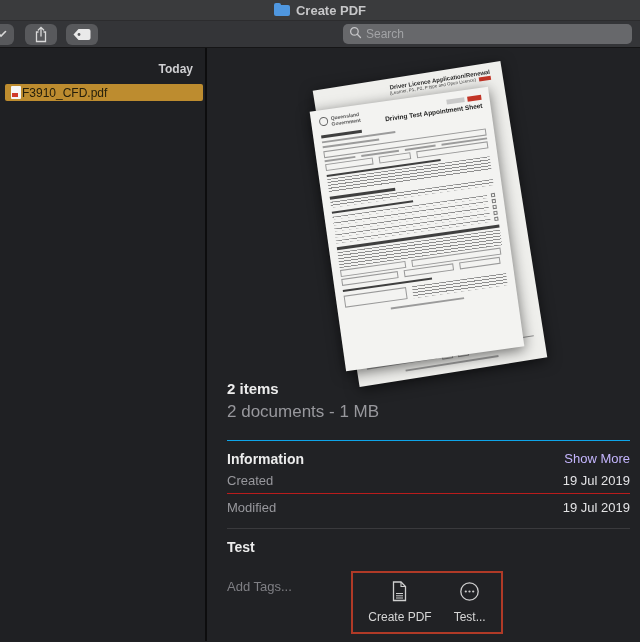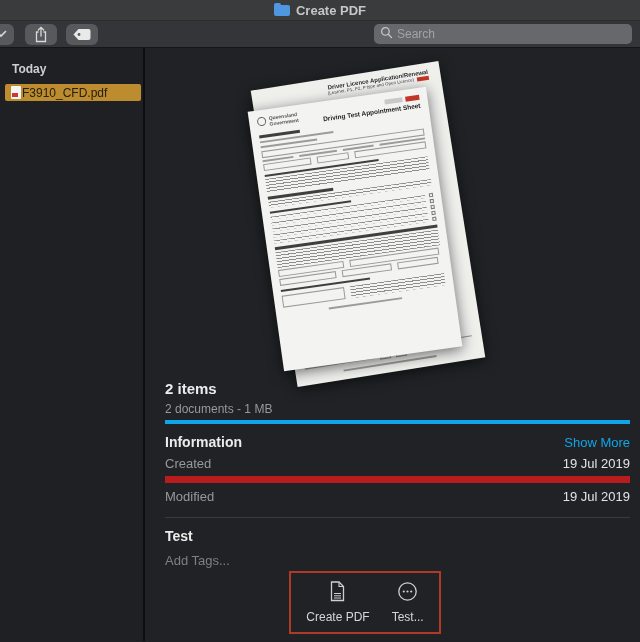--- a/index.html
+++ b/index.html
@@ -30,31 +30,31 @@
     display:flex; align-items:center; position:relative;
   }
   .tbtn {
     height: 21px; width: 32px; margin-right: 9px;
     background:#58595c; border:none; border-radius:6px;
     display:flex; align-items:center; justify-content:center; cursor:pointer;
   }
   .tbtn.partial { width: 26px; margin-left:-12px; margin-right:11px; }
   .tbtn svg { display:block; }
   .search {
-    position:absolute; right:8px; top:3px; width:258px; height:20px;
+    position:absolute; right:8px; top:3px; width:289px; height:20px;
     background:#67686b; border-radius:5px;
     display:flex; align-items:center; gap:4px; padding:0 6px;
   }
   .search .ph { font-size:12px; color:#a2a3a6; }
 
   
   .content { display:flex; height: 593px; }
   .sidebar {
-    width: 145px; background:#1f2023; border-right:2px solid #0d0d0e;
-    padding-top: 10px; flex-shrink:0;
+    width: 207px; background:#1f2023; border-right:2px solid #0d0d0e;
+    padding-top: 10px; flex-shrink:0;text-align:right;
   }
   .group-label { font-size:12px; font-weight:bold; color:#cfcfd2; padding:4px 12px 8px 12px; }
   .file-row {
     height:17px; margin:0 2px 1px 5px; border-radius:2px;
     background:#bd8c2f; display:flex; align-items:center; gap:1px;
     padding:0 6px; cursor:pointer;
   }
   .file-row .fname { font-size:12px; font-weight:500; color:#26200c; white-space:nowrap; }
   .pdf-ic { position:relative; width:10px; height:13px; background:#f6f6f6; border-radius:1px; flex-shrink:0; }
   .pdf-ic::after { content:""; position:absolute; left:1px; bottom:2px; width:6px; height:4px; background:#d03a2b; }
@@ -99,31 +99,31 @@
   .chk-row .para { flex:1; margin:0; height:3px; }
   .cbx { width:4px; height:4px; border:1px solid #777; flex-shrink:0; }
 
   .w20{width:20%}.w25{width:25%}.w30{width:30%}.w35{width:35%}.w40{width:40%}
   .w45{width:45%}.w50{width:50%}.w55{width:55%}.w60{width:60%}.w70{width:70%}.w100{width:100%}
   .h6{height:6px}.h12{height:12px}.h14{height:14px}.h16{height:16px}
 
   
   .rightcol { position:absolute; left:20px; right:10px; top:332px; }
   .items-line { font-size:15px; font-weight:bold; color:#ececec; }
-  .details-line { font-size:12px; color:#98989d; margin-top:5px; padding-bottom:4px; border-bottom:4px solid #0ea5e9; }
-
-  .sec-head { display:flex; justify-content:space-between; align-items:center; margin-top:10px; }
+  .details-line { font-size:17px; color:#98989d; margin-top:5px; padding-bottom:18px; border-bottom:1px solid #0ea5e9; }
+
+  .sec-head { display:flex; justify-content:space-between; margin-top:10px; }
   .sec-title { font-size:14px; font-weight:bold; color:#ececec; }
-  .show-more { font-size:13px; color:#0ea5e9; text-decoration:none; cursor:pointer; }
-  .irow { display:flex; justify-content:space-between; padding:6px 0 5px 0; border-bottom:7px solid #b91c1c; }
+  .show-more { font-size:13px; color:#c4b5fd; text-decoration:none; cursor:pointer; }
+  .irow { display:flex; justify-content:space-between; padding:6px 0 5px 0; border-bottom:1px solid #b91c1c; }
   .irow:last-of-type { border-bottom:none; }
   .irow .lab { font-size:13px; color:#98989d; }
   .irow .val { font-size:13px; color:#e3e3e5; }
   .info-block { padding-bottom:8px; border-bottom:1px solid #3a3a3d; }
-  .addtags { font-size:13px; color:#7f7f84; margin-top:9px; cursor:text; }
+  .addtags { font-size:13px; color:#7f7f84; margin-top:24px; cursor:text; }
 
   
   .annotation {
     position:absolute; left:144px; top:523px; width:152px; height:63px;
     border:2px solid #b03a27;
     display:flex; align-items:center; justify-content:center; gap:22px;
   }
   .action { display:flex; flex-direction:column; align-items:center; gap:5px; cursor:pointer; background:none; border:none; }
   .action .alabel { font-size:12px; color:#d6d6d6; }
 </style>

